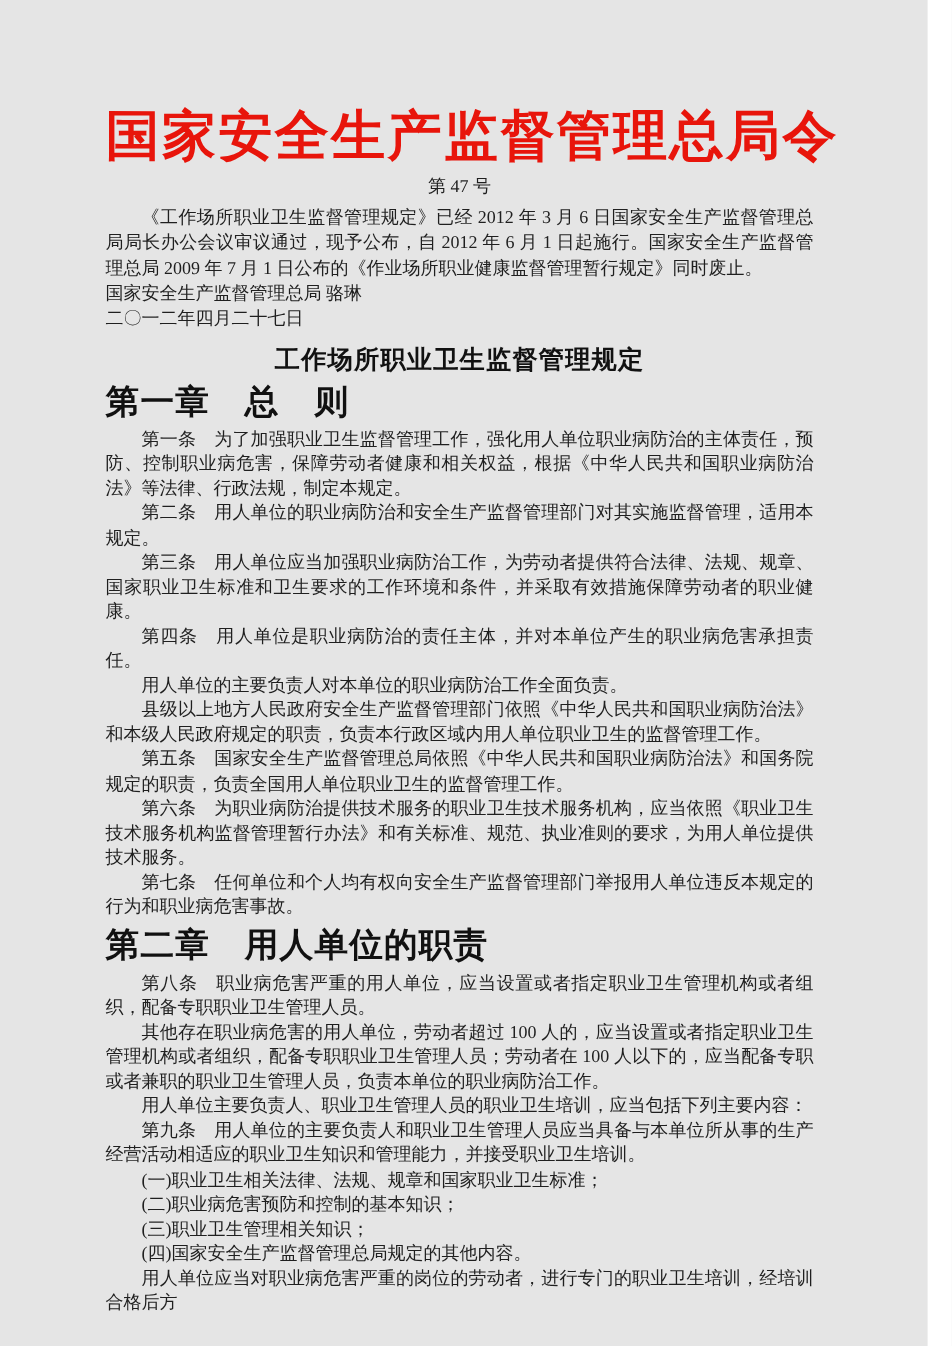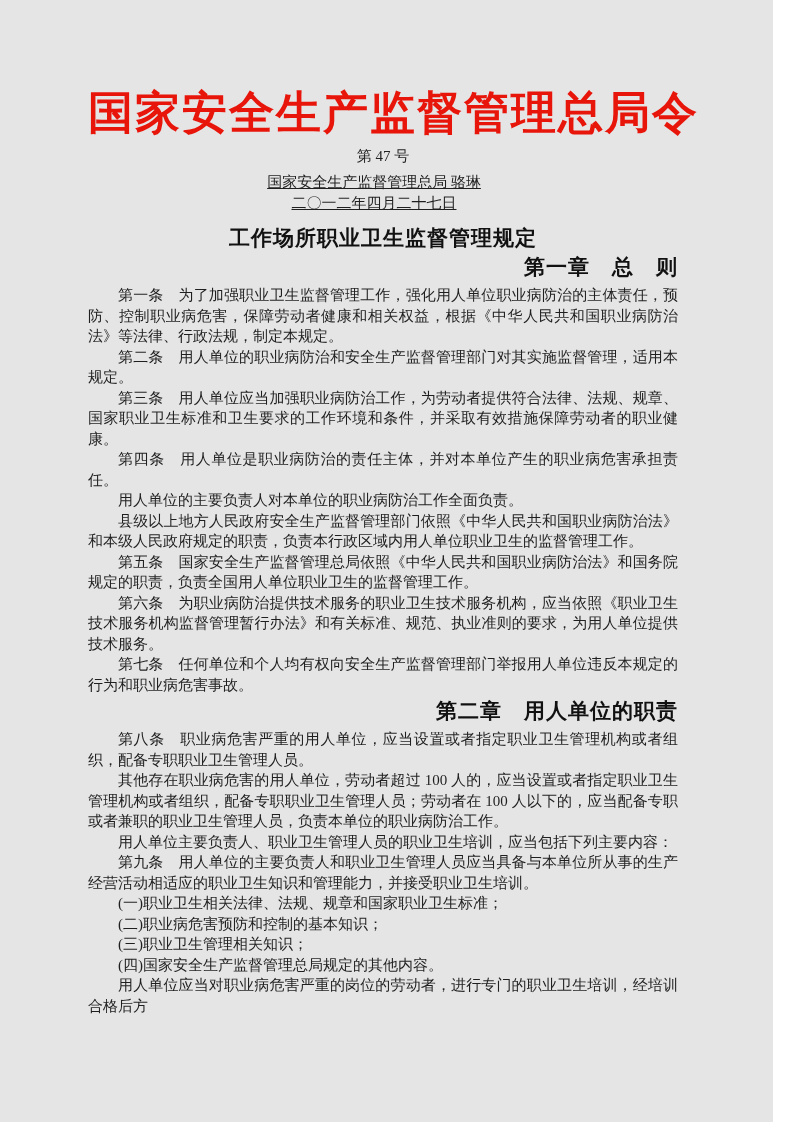--- a/index.html
+++ b/index.html
@@ -32,55 +32,55 @@
     line-height: 21px;
   }
   p.body-par {
     margin: 0;
     text-indent: 2em;
     text-align: justify;
     line-height: 20.5px;
   }
   p.preamble { line-height: 21px; }
   .sig-line {
-    text-align: center;
+    text-align: left;
     padding-right: 18px;
     line-height: 21.5px;
-    text-decoration: underline;
   }
   .doc-title {
     margin: 10px 0 4px 0;
     text-align: center;
     font-size: 21px;
     font-weight: bold;
     letter-spacing: 1px;
     line-height: 1.2;
     color: #111;
     font-family: "Liberation Sans", "DejaVu Sans", sans-serif;
   }
   .chapter-heading {
     margin: 3px 0 5px 0;
-    text-align: right;
-    font-size: 21px;
+    text-align: left;
+    font-size: 28px;
     font-weight: bold;
     letter-spacing: 1px;
     line-height: 1.25;
     color: #111;
     font-family: "Liberation Sans", "DejaVu Sans", sans-serif;
   }
 </style>
 </head>
 <body>
 
 <div class="page">
 
   <h1 class="agency-title">国家安全生产监督管理总局令</h1>
 
   <div class="order-no">第 47 号</div>
 
+  <p class="body-par preamble">《工作场所职业卫生监督管理规定》已经 2012 年 3 月 6 日国家安全生产监督管理总局局长办公会议审议通过，现予公布，自 2012 年 6 月 1 日起施行。国家安全生产监督管理总局 2009 年 7 月 1 日公布的《作业场所职业健康监督管理暂行规定》同时废止。</p>
 
   <div class="sig-line">国家安全生产监督管理总局 骆琳</div>
   <div class="sig-line">二〇一二年四月二十七日</div>
 
   <h2 class="doc-title">工作场所职业卫生监督管理规定</h2>
 
   <h3 class="chapter-heading">第一章　总　则</h3>
 
   <p class="body-par">第一条　为了加强职业卫生监督管理工作，强化用人单位职业病防治的主体责任，预防、控制职业病危害，保障劳动者健康和相关权益，根据《中华人民共和国职业病防治法》等法律、行政法规，制定本规定。</p>
   <p class="body-par">第二条　用人单位的职业病防治和安全生产监督管理部门对其实施监督管理，适用本规定。</p>

